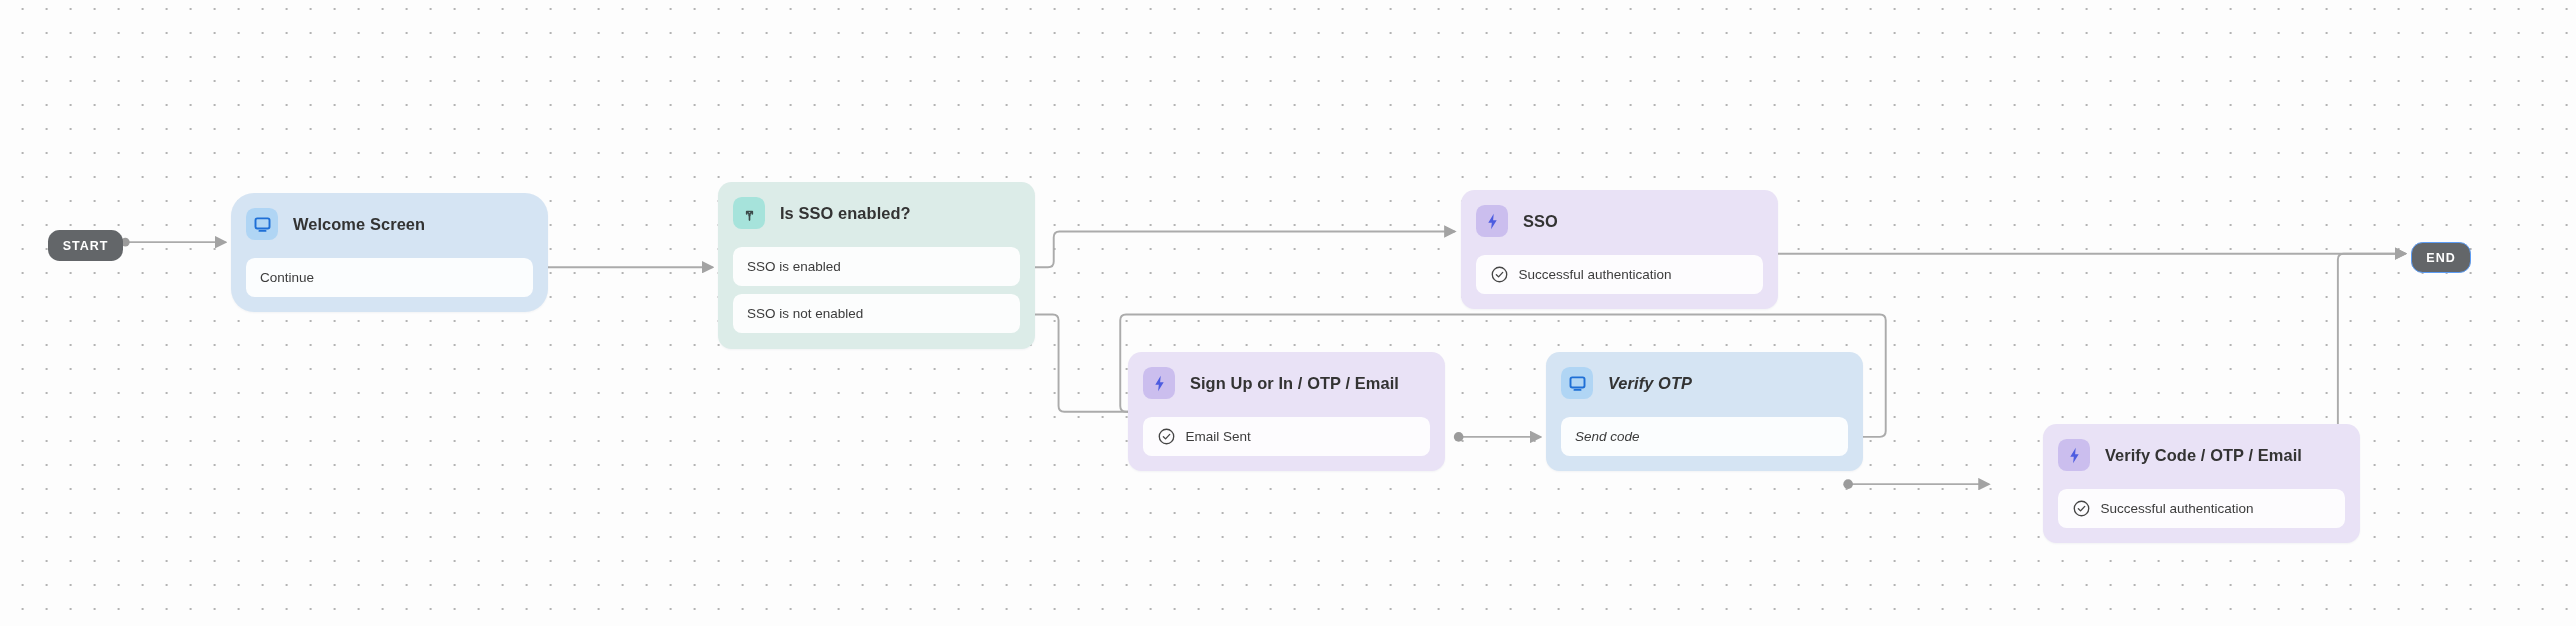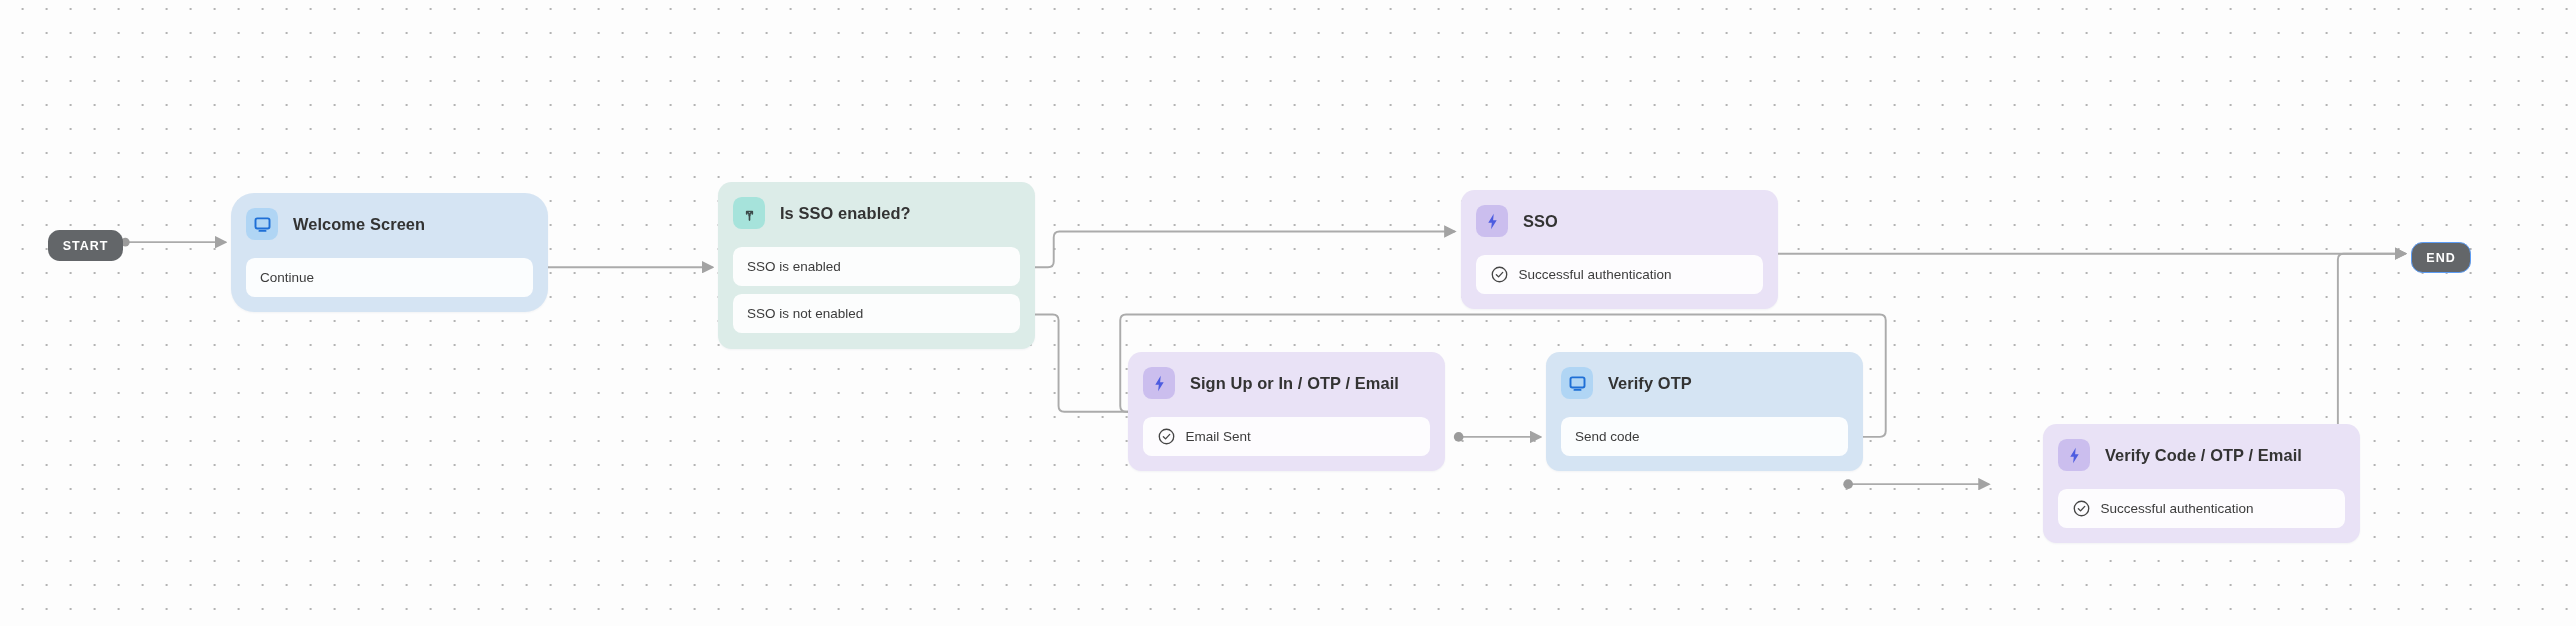--- a/index.html
+++ b/index.html
@@ -170,21 +170,21 @@
       <span class="check-icon">
         <svg width="19" height="19" viewBox="0 0 20 20" fill="none" stroke="#454545" stroke-width="1.4" stroke-linecap="round" stroke-linejoin="round">
           <circle cx="10" cy="10" r="7.6"></circle>
           <path d="M6.7 10.3 L9 12.5 L13.4 7.8"></path>
         </svg>
       </span>
       <span>Email Sent</span>
     </div>
   </div>
 
-  <div class="flow-node screen" style="left:1546px;top:352px;">
+  <div class="flow-node screen" style="left:1546px;top:352px;font-style:italic;">
     <div class="node-header">
       <span class="icon-chip">
         <svg width="21" height="21" viewBox="0 0 24 24" fill="none" stroke="#1e6fd6" stroke-width="2.2" stroke-linecap="round">
           <rect x="4" y="5" width="16" height="11.5" rx="2"></rect>
           <path d="M8.5 19.3 H15.5"></path>
         </svg>
       </span>
       <span class="node-title">Verify OTP</span>
     </div>
     <div class="node-item">

